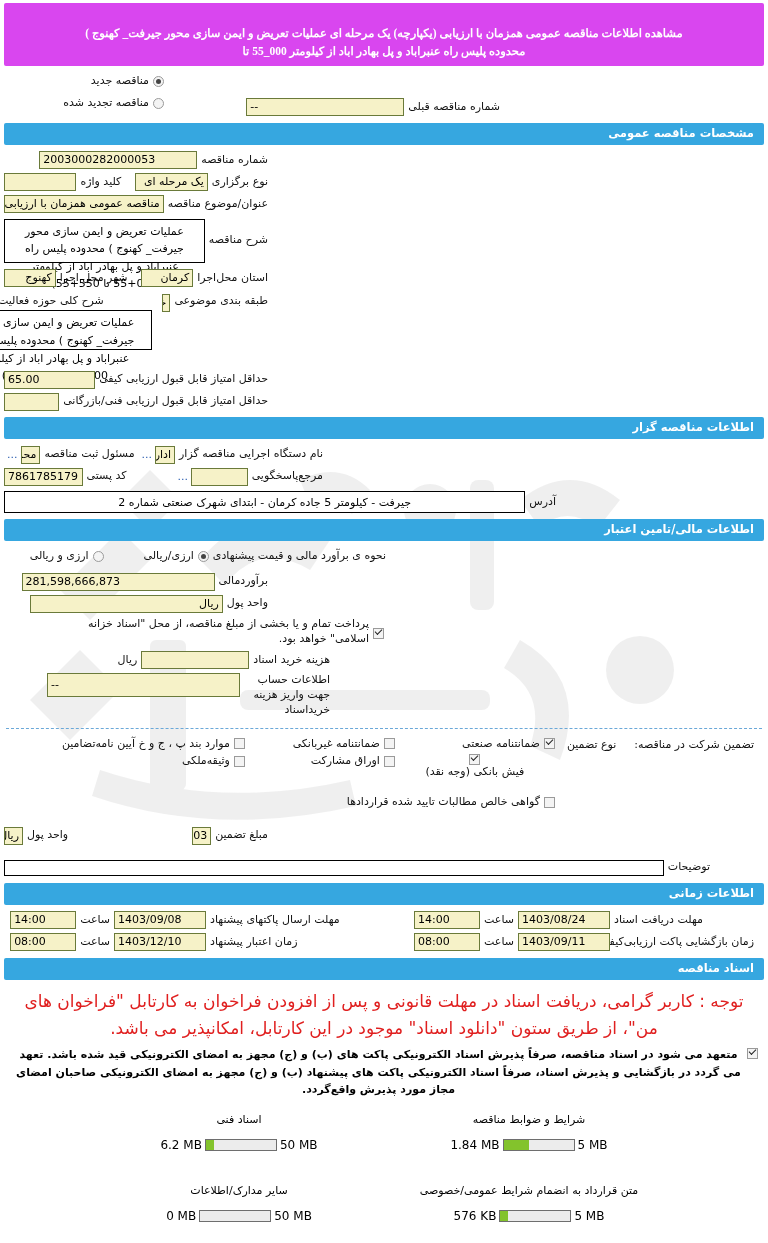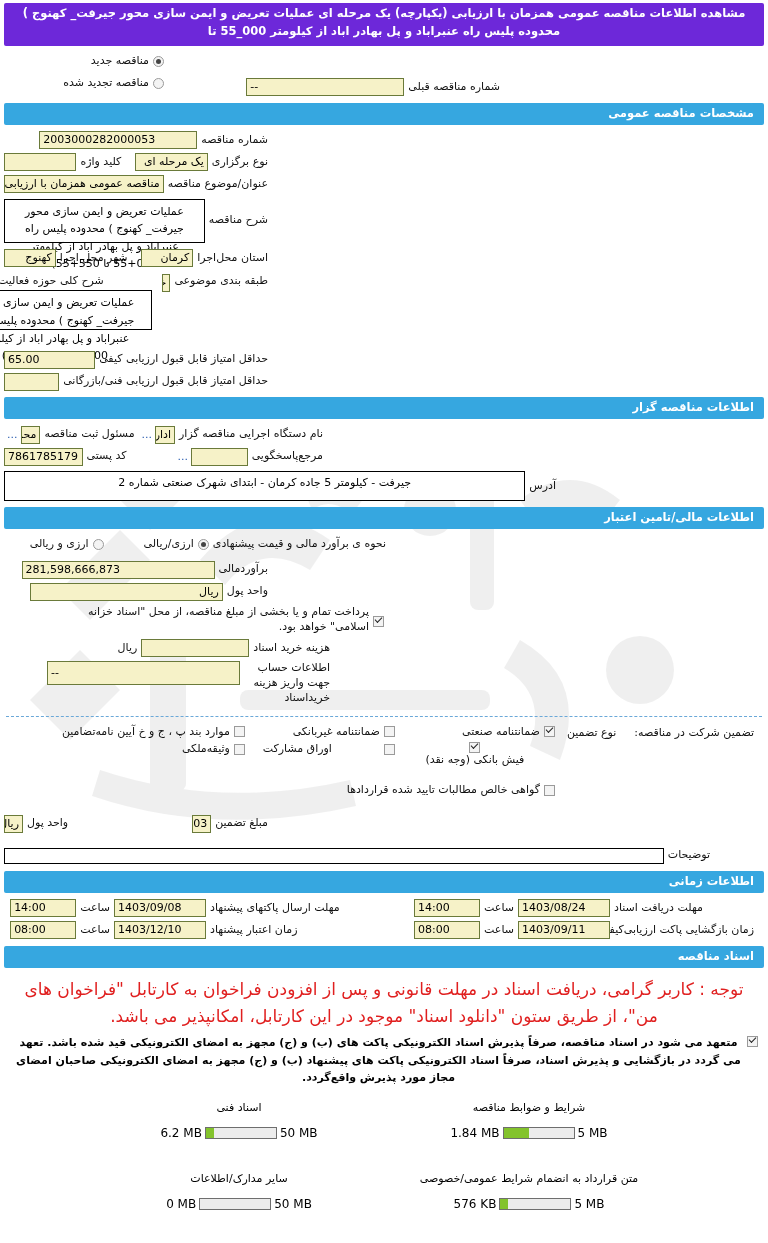--- a/index.html
+++ b/index.html
@@ -26,29 +26,30 @@
     z-index: 0;
     opacity: 0.22;
     overflow: hidden;
   }
   .watermark svg { display:block; }
 
   .page { position: relative; z-index: 2; padding: 0 4px; box-sizing: border-box; }
 
   
   .title-bar {
-    background: #6d28d9;
+    background: #d946ef;
     color: #ffffff;
     font-weight: bold;
     font-size: 11.5px;
     text-align: center;
-    padding: 2px 8px 5px 8px;
+    padding: 22px 8px 5px 8px;
     line-height: 1.55;
     margin: 3px 0 0 0;
     border-radius: 2px;
+    font-family: Liberation Serif, serif;
   }
   .section-bar {
     background: #36a7e0;
     color: #ffffff;
     font-weight: bold;
     font-size: 11.5px;
     text-align: right;
     padding: 3px 10px 4px 8px;
     margin: 6px 0 6px 0;
     border-radius: 2px;
@@ -100,21 +101,21 @@
     border: 1px solid #000;
     background: #ffffff;
     font-size: 11px;
     padding: 3px 5px;
     box-sizing: border-box;
     line-height: 1.6;
     text-align: center;
     color: #000;
   }
   .box.desc  { width: 385px; height: 44px; }
-  .box.addr  { width: 530px; height: 30px; line-height: 16px;}
+  .box.addr  { width: 530px; height: 22px; line-height: 16px;}
   .box.note  { width: 700px; height: 16px; }
 
   
   .radio {
     width: 11px; height: 11px;
     border: 1px solid #9a9a9a;
     border-radius: 50%;
     background: #f4f4f4;
     display: inline-block;
     position: relative;
@@ -390,21 +391,21 @@
             <span class="chk"></span>
             <span class="lbl">گواهی خالص مطالبات تایید شده قراردادها</span>
           </div>
         </div>
 
         <div style="width:150px;">
           <div style="display:flex; align-items:center; margin-bottom:3px;">
             <span class="chk"></span>
             <span class="lbl">ضمانتنامه غیربانکی</span>
           </div>
-          <div style="display:flex; align-items:center;gap:48px;">
+          <div style="display:flex; align-items:center;">
             <span class="chk"></span>
             <span class="lbl">اوراق مشارکت</span>
           </div>
         </div>
 
         <div style="width:200px;">
           <div style="display:flex; align-items:center; margin-bottom:3px;">
             <span class="chk"></span>
             <span class="lbl">موارد بند پ ، ج و خ آیین نامه‌تضامین</span>
           </div>

